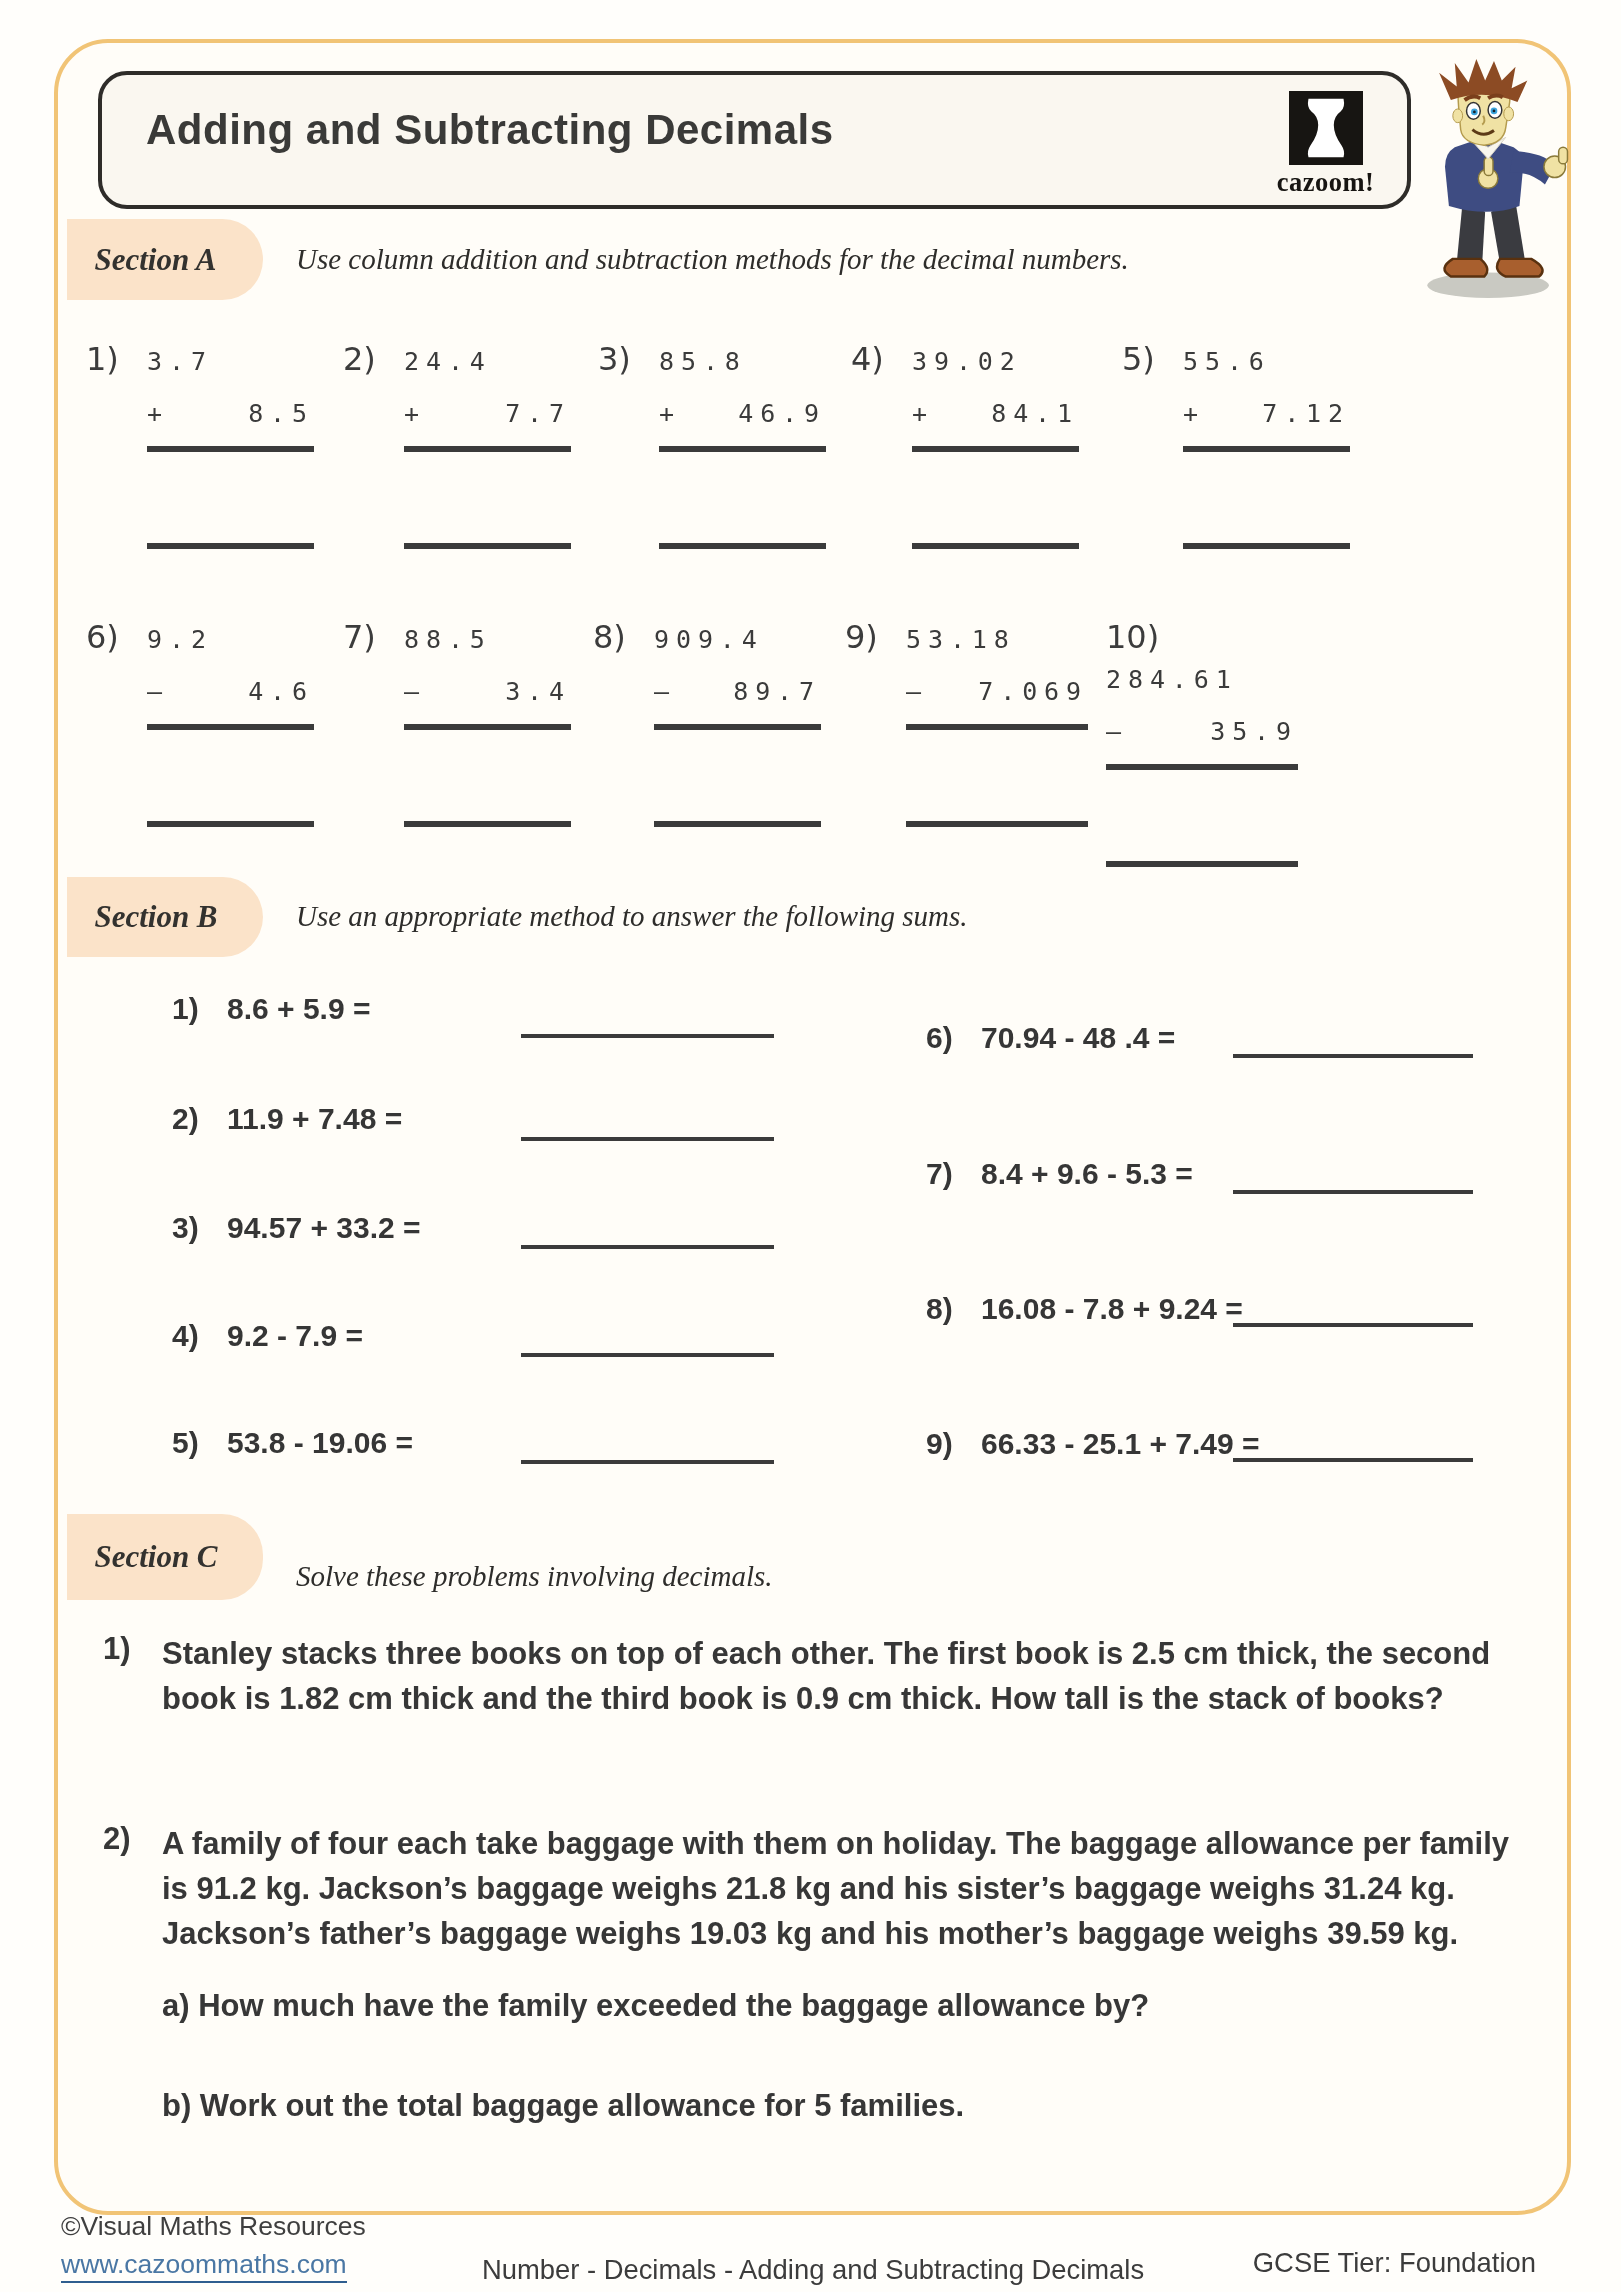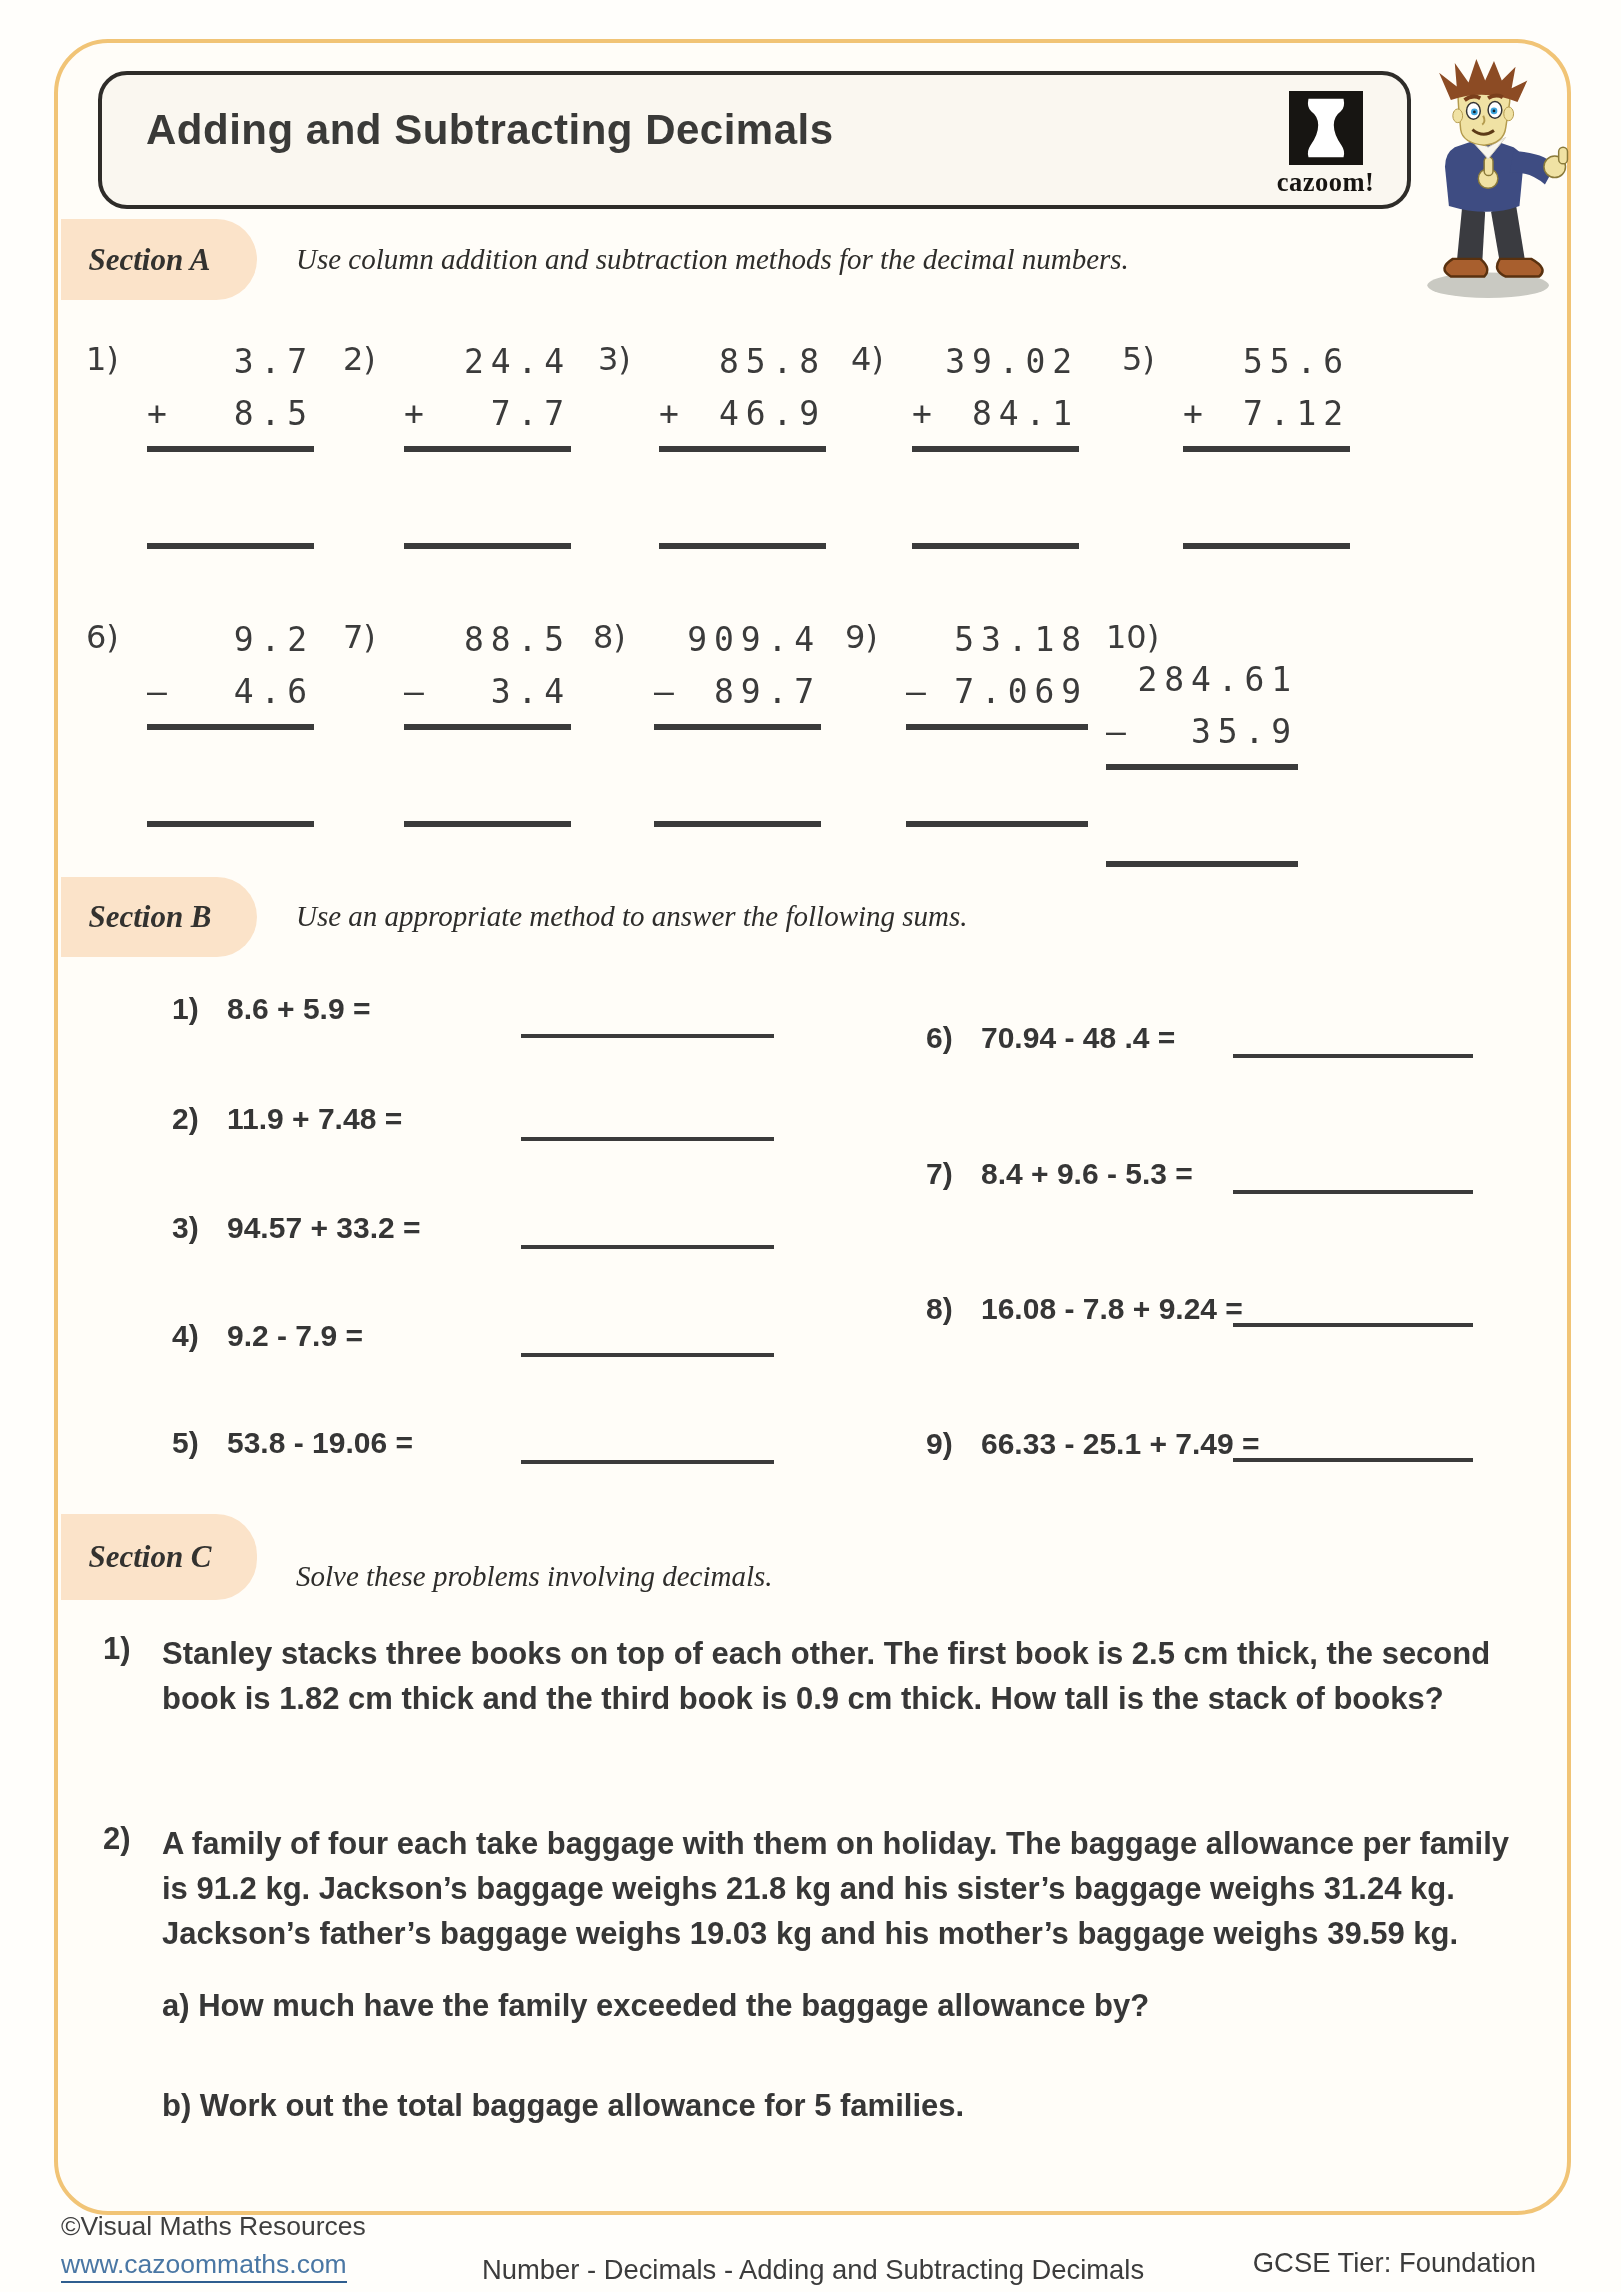--- a/index.html
+++ b/index.html
@@ -11,36 +11,36 @@
   
   .title-box{position:absolute;left:98px;top:71px;width:1284px;height:130px;
              background:#faf7f0;border:4.9px solid #2e2c29;border-radius:29px;padding-left:21px;}
   .title-text{position:absolute;left:44px;top:31px;font-size:42px;font-weight:bold;
               color:#3a3a38;letter-spacing:0.5px;}
   .logo{position:absolute;right:27.4px;top:15.7px;width:108px;text-align:center;margin-left:14px;}
   .logo-text{display:block;font-family:"Liberation Serif",serif;font-weight:bold;
              font-size:26.5px;color:#171512;margin-top:-2px;letter-spacing:0.5px;}
   .mascot{position:absolute;left:1390px;top:57px;}
   
-  .section-label{position:absolute;left:61px;width:196px;background:#fbe3c9;
+  .section-label{position:absolute;left:67px;width:196px;background:#fbe3c9;
                  border-radius:0 41px 41px 0;display:flex;align-items:center;}
   .section-label span{margin-left:27.4px;font-family:"Liberation Serif",serif;
                       font-weight:bold;font-style:italic;font-size:31px;color:#33322f;}
   .instruction{position:absolute;left:296px;font-family:"Liberation Serif",serif;
                font-style:italic;font-size:29px;color:#2e2d2b;}
   
   .cprob{position:absolute;display:flex;}
   .pnum{font-size:32px;color:#3c3c3c;width:61px;flex:none;padding-top:2px;
         font-family:"DejaVu Sans",sans-serif;}
   .pnum.wide{width:76px;}
   .stack{width:167px;flex:none;}
   .stack.w9{width:182px;}
   .stack.w10{width:192px;}
-  .ntop,.nbot{font-family:"DejaVu Sans Mono",monospace;font-size:33px;color:#3b3b3b;
-              letter-spacing:6.9px;height:52px;line-height:47px;text-align:right;}
+  .ntop,.nbot{font-family:"DejaVu Sans Mono",monospace;font-size:25px;color:#3b3b3b;
+              letter-spacing:6.9px;height:52px;line-height:47px;}
   .nbot{display:flex;justify-content:space-between;}
   .nbot .op{letter-spacing:0;}
   .sumline{border-top:6.9px solid #3b3b3b;margin-top:3.9px;}
   .ansline{border-top:6.9px solid #3b3b3b;margin-top:91px;}
   
   .bitem{position:absolute;font-weight:bold;font-size:30px;color:#363636;
          display:flex;white-space:nowrap;}
   .bnum{width:55px;flex:none;}
   .bline{position:absolute;border-top:4.9px solid #3b3b3b;}
   

